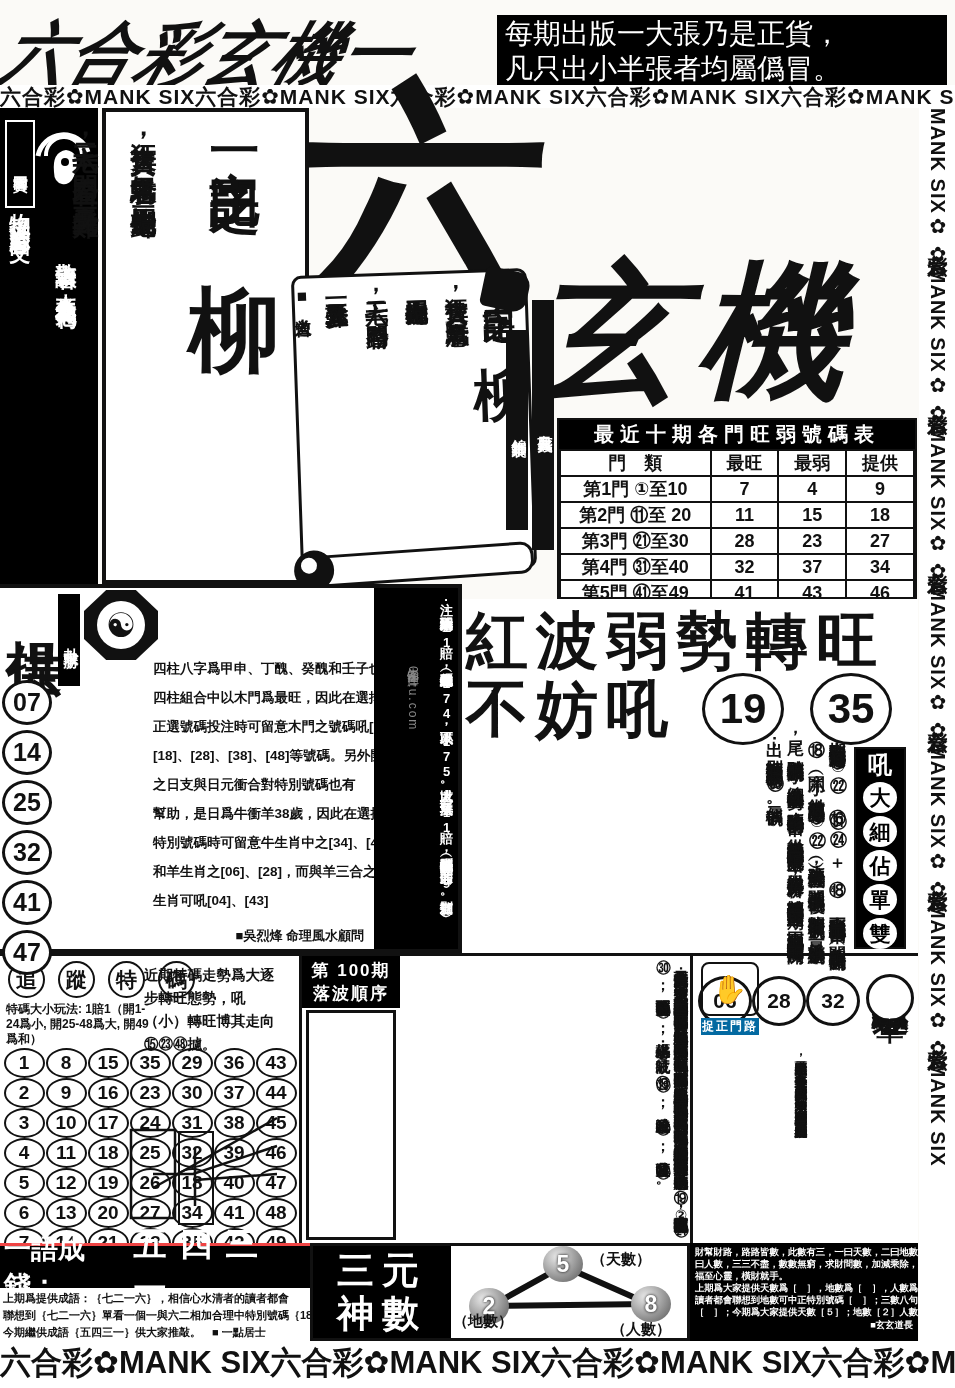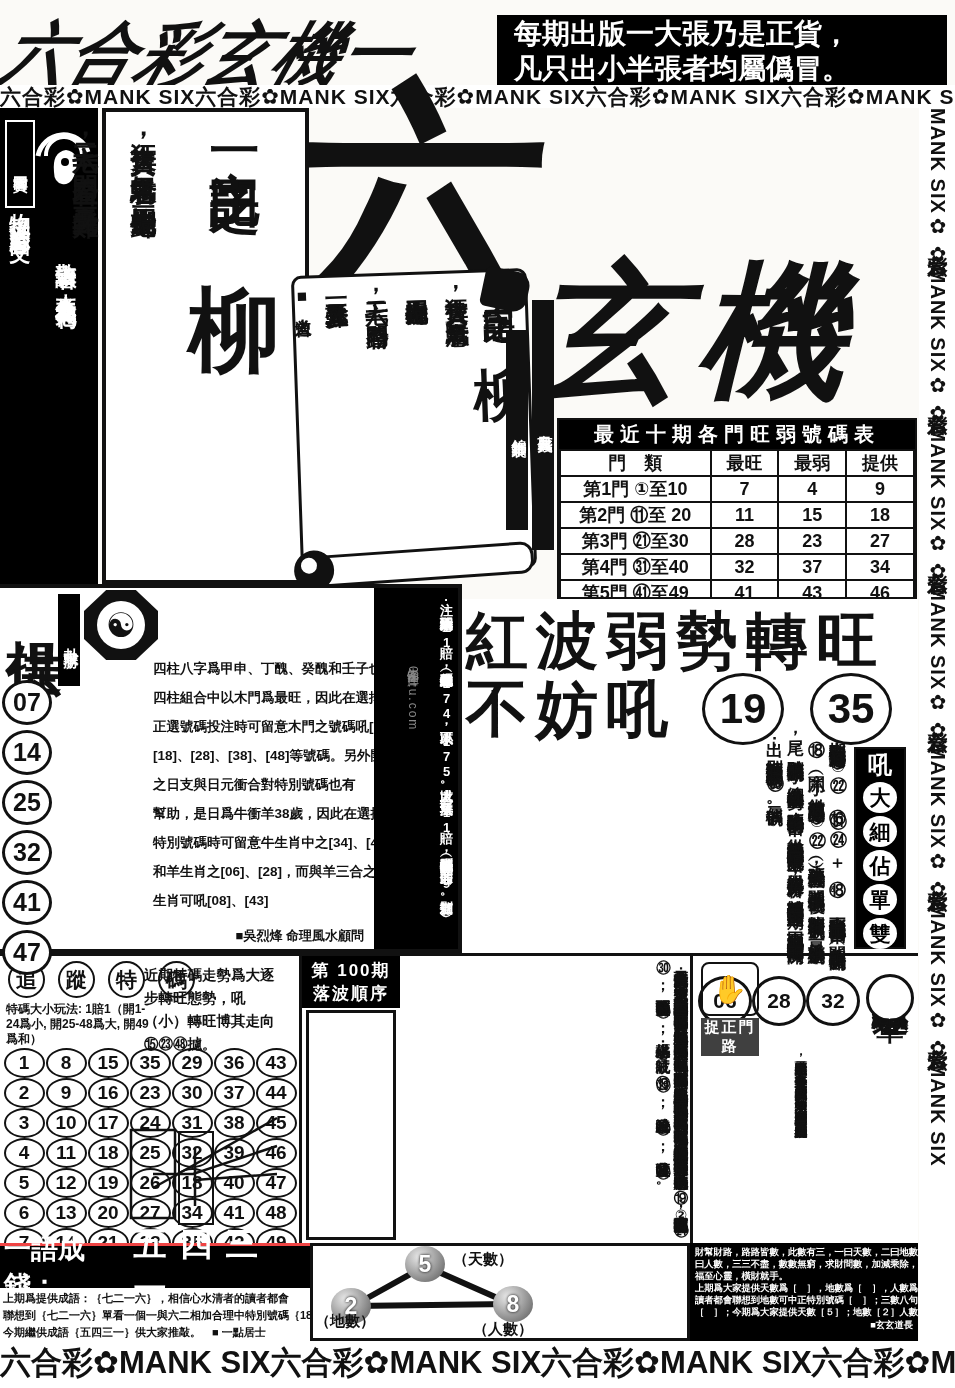--- a/index.html
+++ b/index.html
@@ -7,21 +7,21 @@
     font-family:"Liberation Sans","DejaVu Sans",sans-serif;overflow:hidden;margin:0 auto;}
   .abs{position:absolute;}
   .vtext{writing-mode:vertical-rl;text-orientation:upright;}
   .vmix{writing-mode:vertical-rl;text-orientation:mixed;}
   .circ{display:inline-flex;align-items:center;justify-content:center;border:3px solid #111;
     border-radius:50%;font-weight:900;background:#fff;}
   
   .mast-title{left:6px;top:10px;width:488px;height:76px;font-size:66px;font-weight:900;
     transform:skewX(-18deg) scaleY(1.05);letter-spacing:2px;white-space:nowrap;font-style:italic;}
   .notice{left:497px;top:15px;width:450px;height:72px;background:#000;color:#fff;
-    font-weight:700;font-size:28px;line-height:35px;padding:1px 17px;box-sizing:border-box;white-space:nowrap;}
+    font-weight:400;font-size:28px;line-height:35px;padding:1px 8px;box-sizing:border-box;white-space:nowrap;}
   .strip{background:#fff;color:#111;font-weight:900;overflow:hidden;white-space:nowrap;}
   .strip-top{left:0;top:85px;width:955px;height:23px;font-size:21px;line-height:23px;letter-spacing:1px;}
   .strip-bottom{left:0;top:1341px;width:955px;height:47px;font-size:31px;line-height:44px;}
   .strip-side{left:919px;top:108px;width:36px;height:1233px;font-size:20px;letter-spacing:1px;line-height:34px;}
   
   .sidebar{left:0;top:108px;width:98px;height:476px;background:#000;color:#fff;}
   .sb-logo{position:absolute;left:5px;top:12px;width:26px;height:84px;border:2px solid #fff;
     font-size:15px;font-weight:900;display:flex;align-items:center;justify-content:center;}
   .sb-arc{position:absolute;left:32px;top:4px;}
   .sb-outer{position:absolute;left:6px;top:88px;font-size:21px;font-weight:900;letter-spacing:4px;}
@@ -121,21 +121,21 @@
     border-left:3px solid #111;box-sizing:border-box;}
   .gs-h{position:absolute;right:2px;top:4px;writing-mode:vertical-rl;text-orientation:upright;
     font-size:37px;font-weight:900;line-height:52px;letter-spacing:2px;height:282px;}
   .gs-h .circ{width:42px;height:42px;font-size:27px;margin-top:2px;}
   .gs-sub{position:absolute;right:58px;top:6px;display:flex;flex-direction:column;align-items:center;}
   .gs-sub .t{writing-mode:vertical-rl;text-orientation:upright;font-size:27px;font-weight:900;letter-spacing:2px;}
   .gs-sub .circ{width:48px;height:44px;font-size:21px;margin-top:6px;}
   .gs-stamp{position:absolute;left:8px;top:6px;width:58px;text-align:center;}
   .gs-stamp .pic{width:54px;height:50px;border:2.5px solid #111;border-radius:8px;display:flex;
     align-items:center;justify-content:center;font-size:28px;}
-  .gs-stamp .lab{background:#404040;color:#fff;font-size:15px;font-weight:900;letter-spacing:2px;margin-top:2px;}
+  .gs-stamp .lab{background:#0369a1;color:#fff;font-size:12px;font-weight:900;letter-spacing:2px;margin-top:2px;}
   .gs-art{position:absolute;left:4px;top:96px;width:112px;height:186px;writing-mode:vertical-rl;
     text-orientation:upright;font-size:12.5px;font-weight:700;line-height:16px;}
   
   .phrasebox{left:0;top:1243px;width:310px;height:98px;background:#fff;border-top:3px solid #ef4444;box-sizing:border-box;}
   .ph-banner{background:#000;color:#fff;height:42px;display:flex;align-items:center;padding-left:4px;}
   .ph-label{font-size:27px;font-weight:900;}
   .ph-words{font-size:33px;font-weight:900;letter-spacing:13px;margin-left:0;}
   .ph-lines{padding:2px 3px;font-size:11px;font-weight:700;line-height:17px;white-space:nowrap;}
   
   .tyuan{left:310px;top:1243px;width:380px;height:98px;background:#fff;border:3px solid #111;box-sizing:border-box;display:flex;}
@@ -274,21 +274,21 @@
     <div class="tg-lines">
 
     <div>四柱八字爲甲申、丁醜、癸醜和壬子也。</div>
         <div>四柱組合中以木門爲最旺，因此在選擇</div>
         <div>正選號碼投注時可留意木門之號碼吼[08]</div>
         <div>[18]、[28]、[38]、[48]等號碼。另外開獎</div>
         <div>之日支與日元衝合對特別號碼也有</div>
         <div>幫助，是日爲牛衝羊38歲，因此在選擇</div>
         <div>特別號碼時可留意牛生肖中之[34]、[43]</div>
         <div>和羊生肖之[06]、[28]，而與羊三合之兔</div>
-        <div>生肖可吼[08]、[43]</div>
+        <div>生肖可吼[04]、[43]</div>
       </div>
     <div class="tg-sig">■吳烈烽 命理風水顧問</div>
     <div class="tg-strip">
       <div class="tg-strip-flow">注·坊間大細玩法，1賠1。（擬出七個號碼總和，174或以下小，175或以上大。）單雙玩法，1賠1。（祇以特別號碼計算，假若開49號則打和。）</div>
       <div class="tg-water">先锋图库08tu.com</div>
     </div>
   </div>
 
   <div class="abs redsec">
     <div class="rs-h1">紅波弱勢轉旺</div>
@@ -515,20 +515,24 @@
     </div>
     <div class="ph-lines">
 
     <div>上期爲提供成語：｛七二一六｝，相信心水清者的讀者都會</div>
         <div>聯想到｛七二一六｝單看一個一與六二相加合理中特別號碼｛18｝</div>
         <div>今期繼供成語｛五四三一｝供大家推敲。　■ 一點居士</div>
       </div>
   </div>
 
   <div class="abs tyuan">
+    <div class="ty-left">
+      <div>三元</div>
+      <div>神數</div>
+    </div>
     <div class="ty-right">
       <svg width="242" height="92" viewBox="0 0 242 92" style="position:absolute;left:0;top:0;">
         <polyline points="112,20 40,60 198,58 112,20" fill="none" stroke="#111" stroke-width="6"></polyline>
       </svg>
       <div class="ball" style="left:92px;top:0px;">5</div>
       <div class="ball" style="left:18px;top:42px;">2</div>
       <div class="ball" style="left:180px;top:40px;">8</div>
       <div class="ball-lab" style="left:140px;top:4px;">（天數）</div>
       <div class="ball-lab" style="left:2px;top:66px;">（地數）</div>
       <div class="ball-lab" style="left:160px;top:74px;">（人數）</div>

